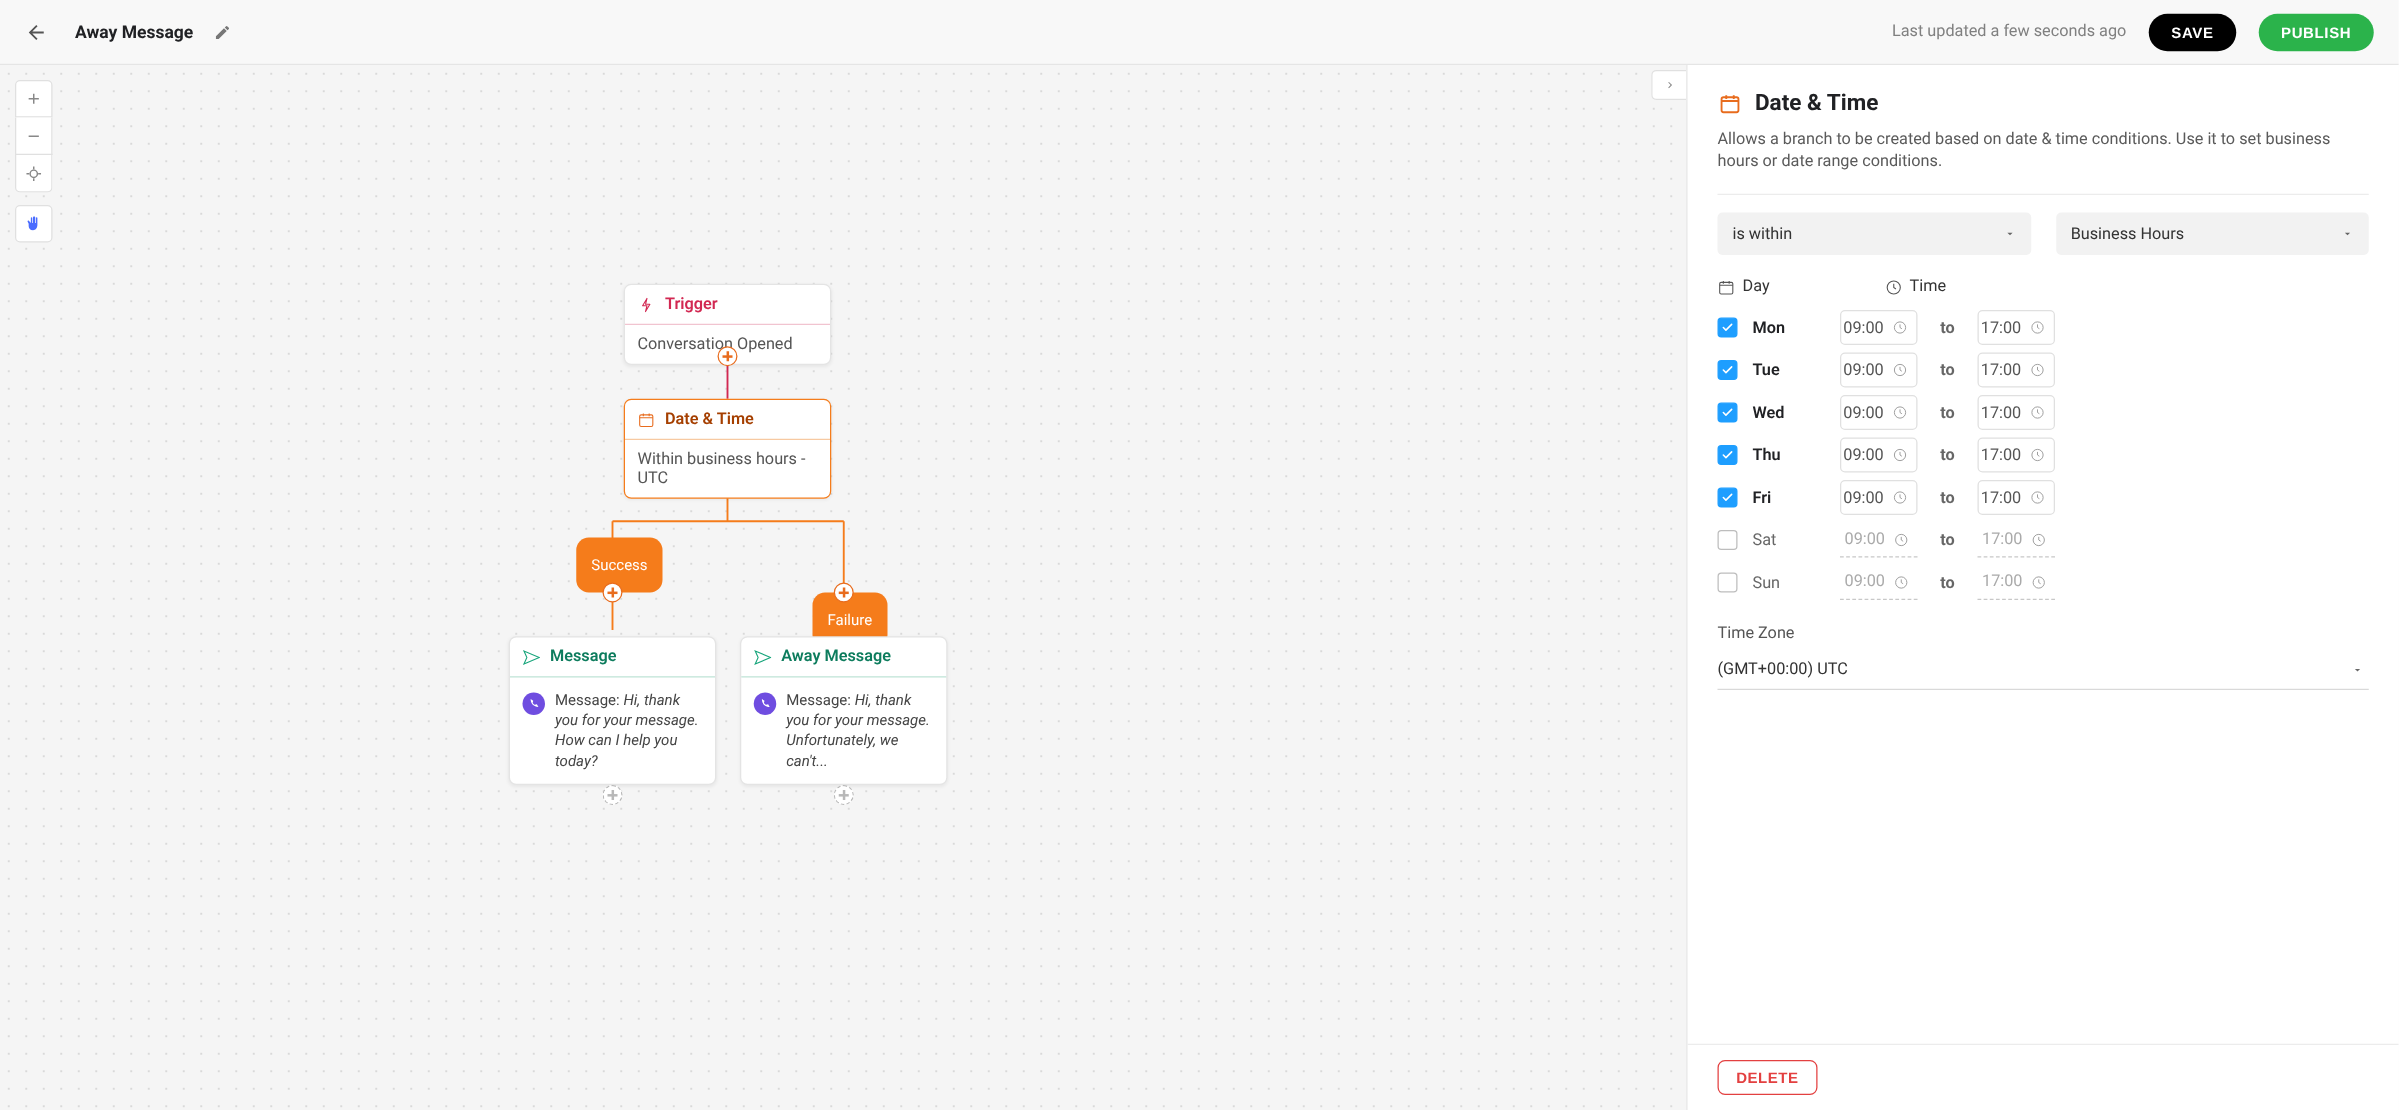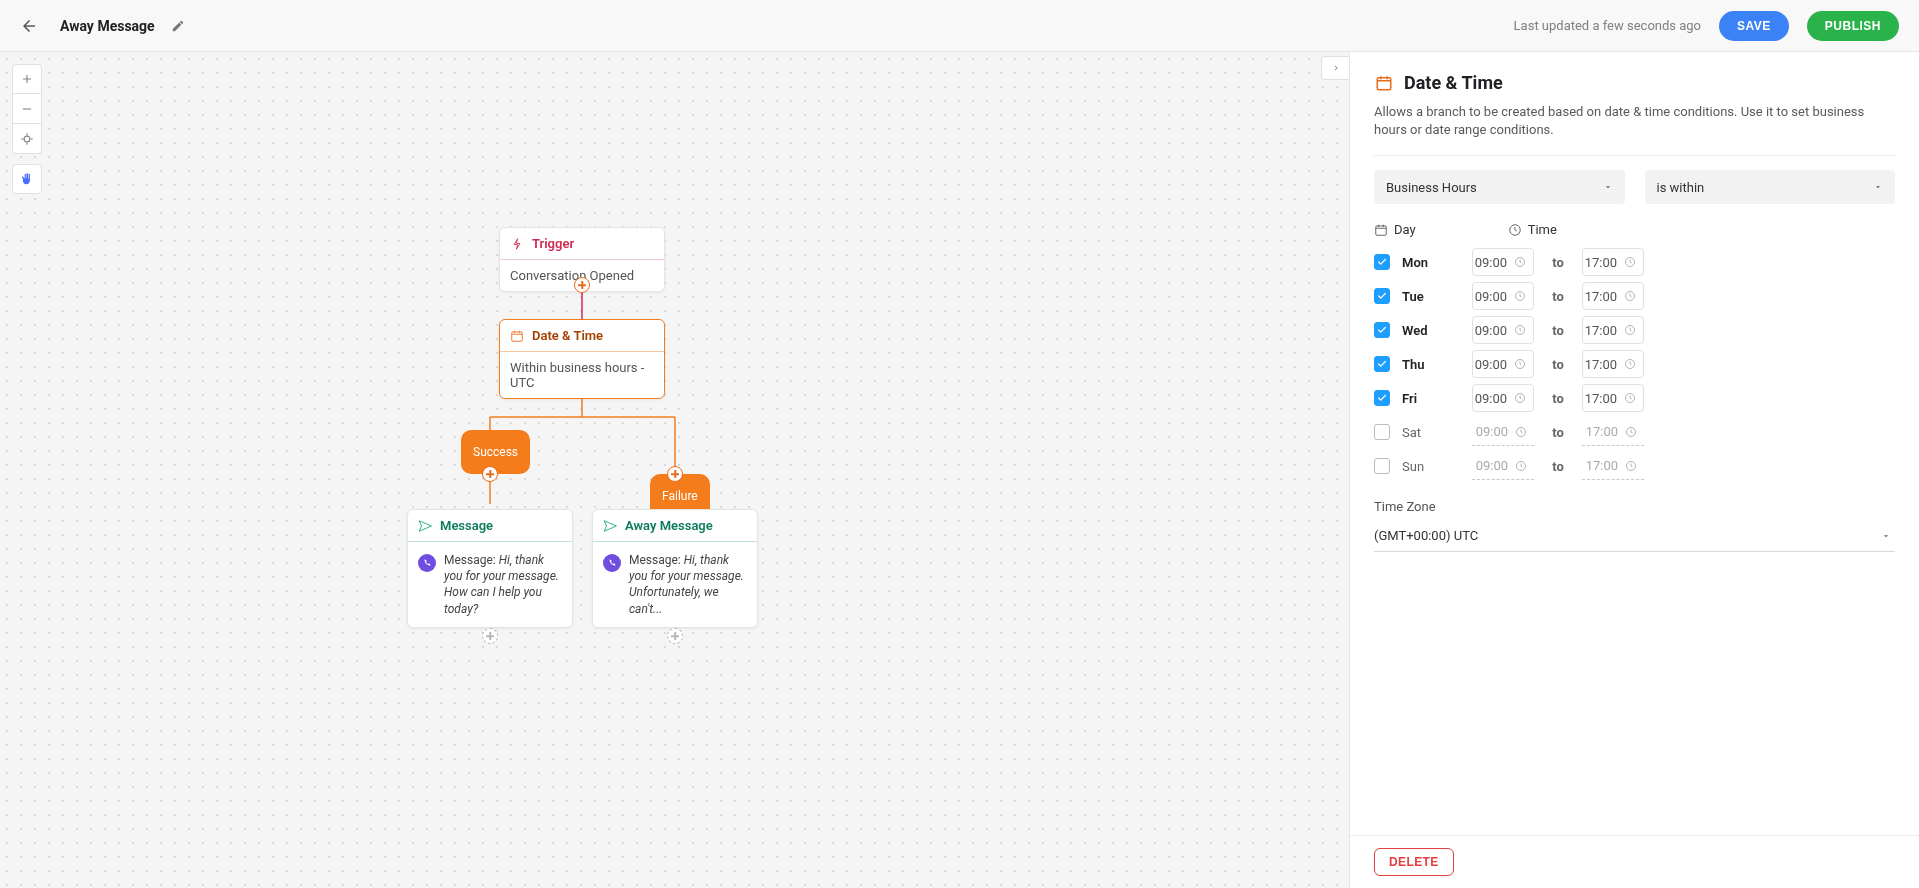--- a/index.html
+++ b/index.html
@@ -31,21 +31,21 @@
 .btn {
   height: 30px;
   padding: 0 18px;
   border-radius: 15px;
   border: none;
   font-size: 12px;
   font-weight: 600;
   letter-spacing: 0.5px;
   cursor: pointer;
 }
-.btn-save { background: #3b82f6; color: #fff; }
+.btn-save { background: #000000; color: #fff; }
 .btn-publish { background: #2bb34b; color: #fff; }
 .btn-delete {
   background: #fff;
   color: #e34040;
   border: 1px solid #e34040;
   height: 28px;
   padding: 0 14px;
   border-radius: 6px;
   font-size: 12px;
   font-weight: 600;
@@ -379,27 +379,27 @@
               <path d="M3 9h18M8 3v4M16 3v4" stroke="#e86c1e" stroke-width="2"></path>
             </svg>
         </span>
         <span class="panel-title">Date &amp; Time</span>
       </div>
       <p class="panel-desc">Allows a branch to be created based on date &amp; time conditions. Use it to set business hours or date range conditions.</p>
       <hr class="panel-divider">
 
       <div class="selectors-row">
         <div class="select">
-          <span>Business Hours</span>
+          <span>is within</span>
           <svg class="chevron" viewBox="0 0 24 24">
               <path d="M7 10l5 5 5-5z" fill="#666"></path>
             </svg>
         </div>
         <div class="select">
-          <span>is within</span>
+          <span>Business Hours</span>
           <svg class="chevron" viewBox="0 0 24 24">
               <path d="M7 10l5 5 5-5z" fill="#666"></path>
             </svg>
         </div>
       </div>
 
       <div class="col-headers">
         <span class="col-h">
           <svg width="14" height="14" viewBox="0 0 24 24">
               <rect x="3" y="5" width="18" height="16" rx="2" fill="none" stroke="#555" stroke-width="1.5"></rect>

